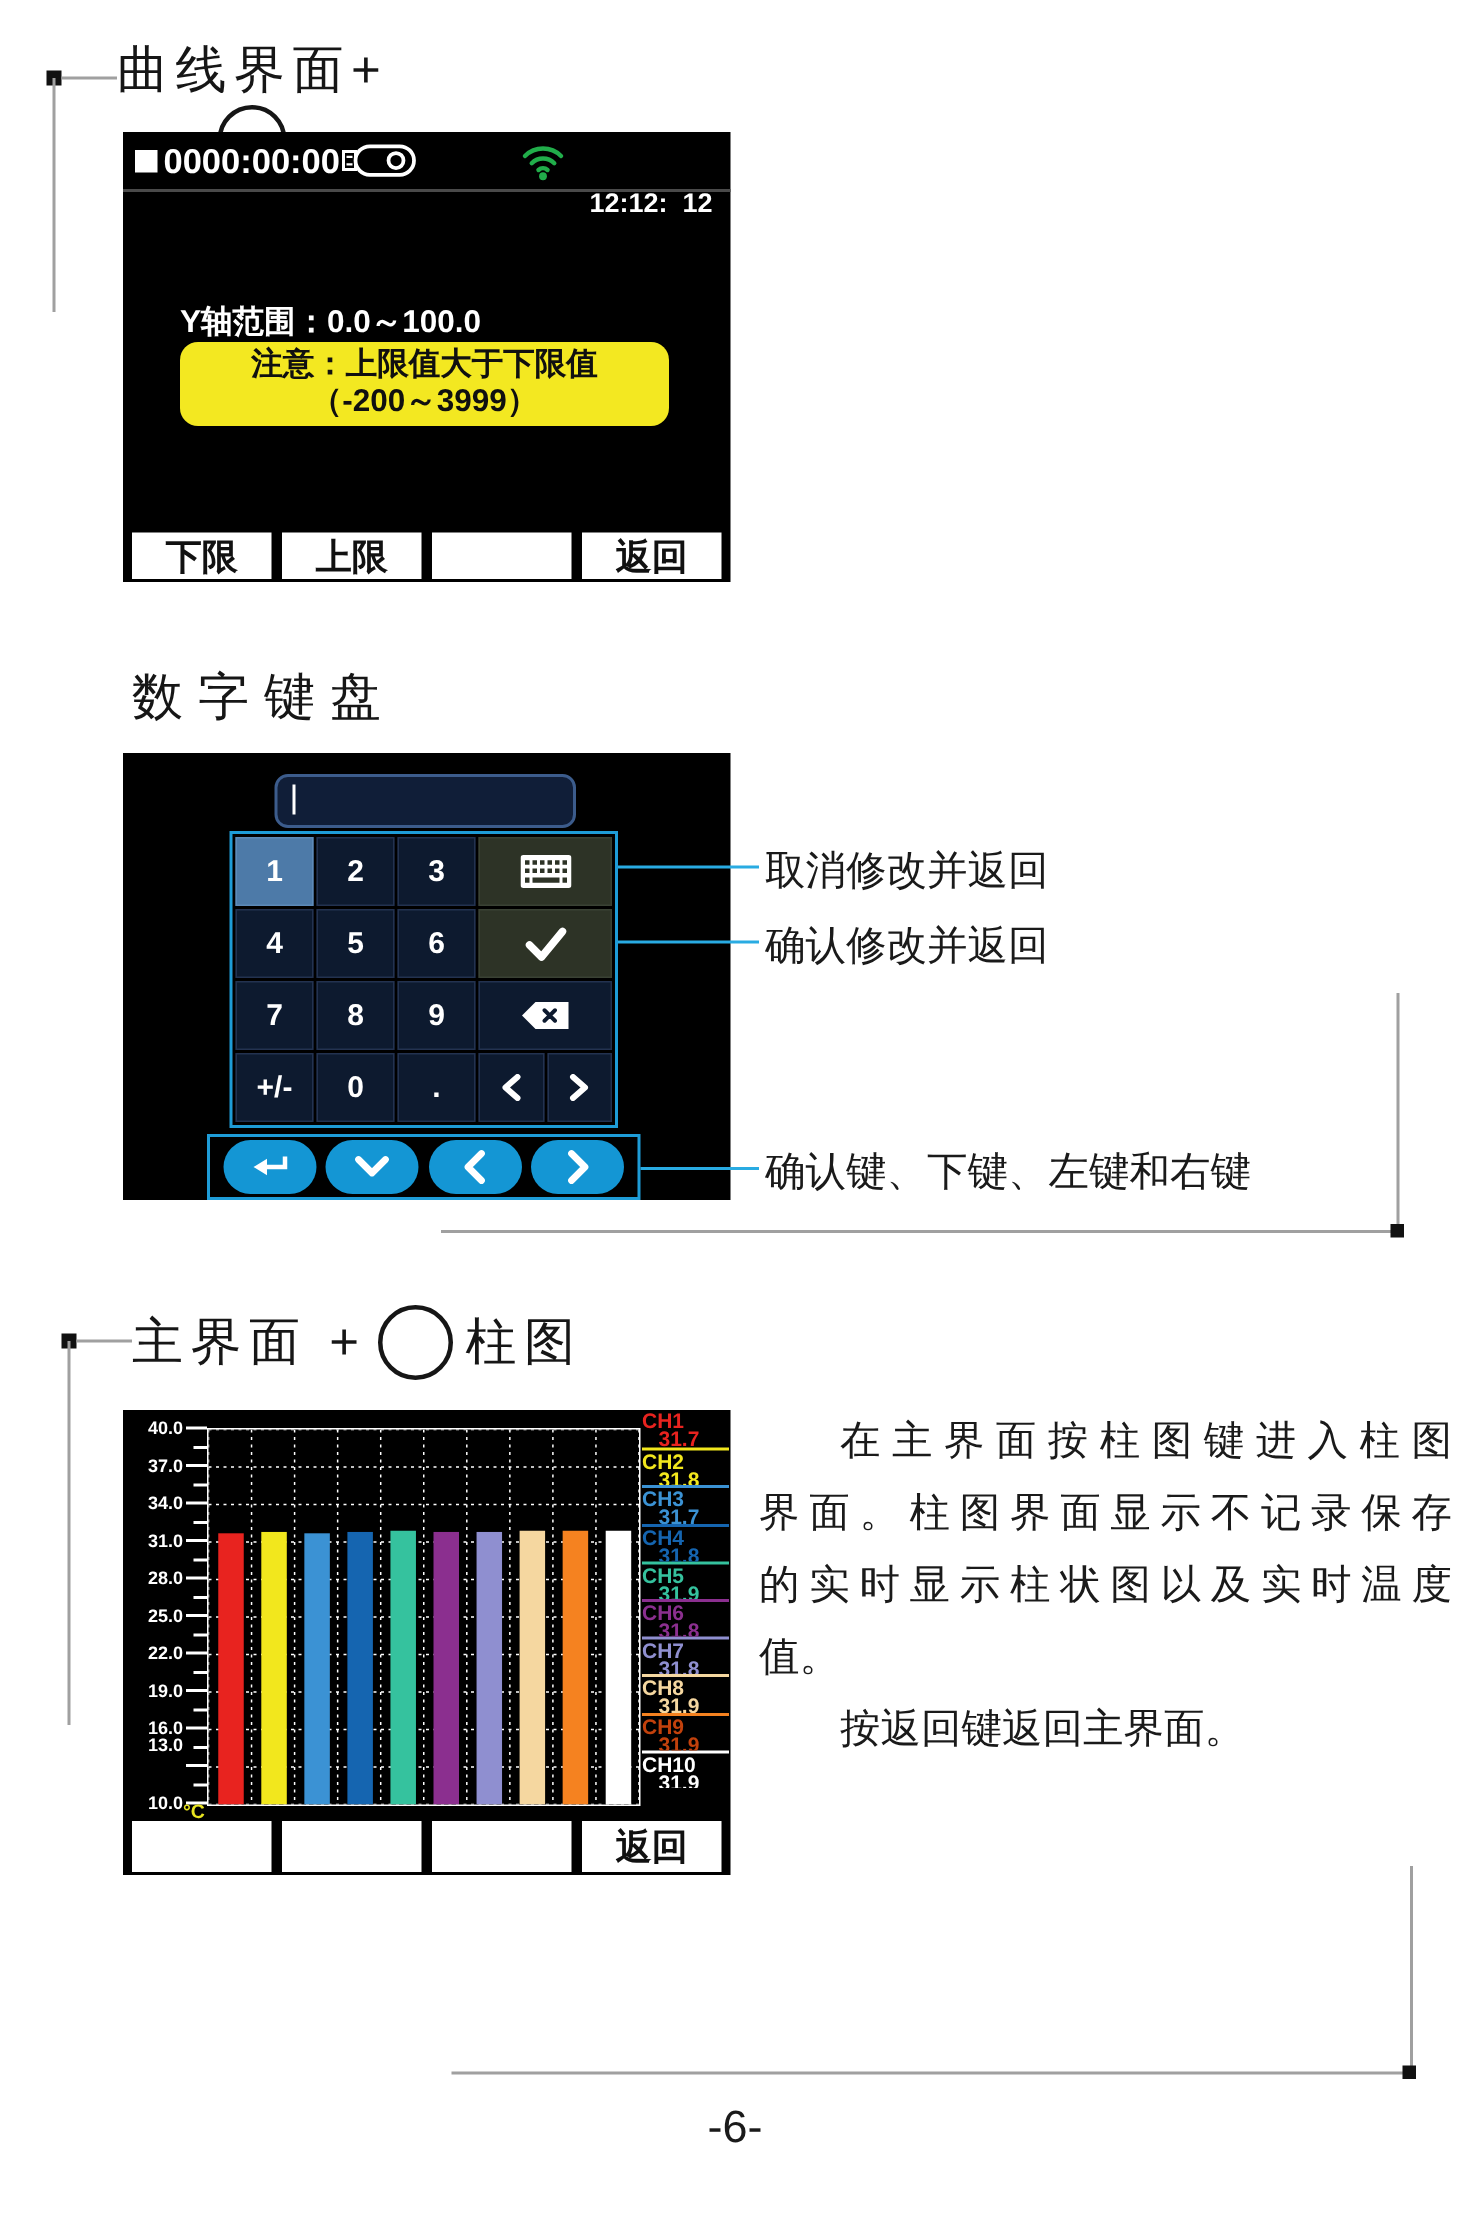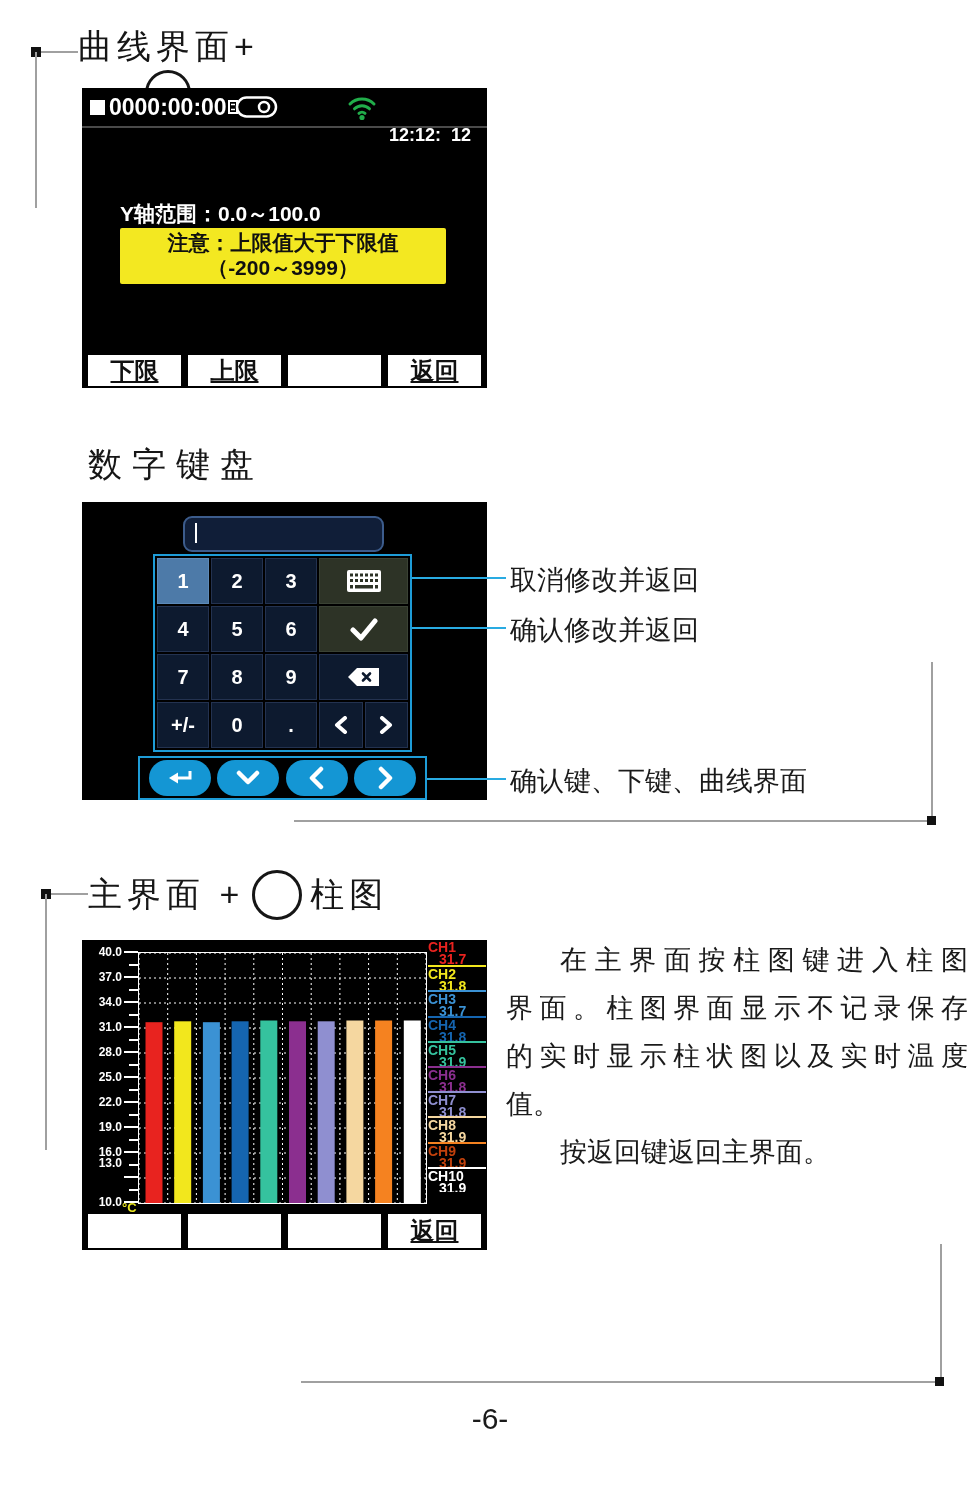--- a/index.html
+++ b/index.html
@@ -11,26 +11,26 @@
   
   .sec-title{position:absolute;display:flex;align-items:center;font-size:34px;letter-spacing:5px;color:#161616;}
   .title-circle{display:inline-block;border:3px solid #161616;border-radius:50%;margin:0 8px;}
   
   .screen{position:absolute;left:82px;width:405px;background:#000;}
   
   .s1-header{position:absolute;left:0;top:0;right:0;height:40px;border-bottom:2px solid #4a4a4a;
              display:flex;align-items:center;padding:0 8px;box-sizing:border-box;}
   .stop-sq{width:15px;height:15px;background:#fff;margin-right:4px;}
   .timer-text{color:#fff;font-size:23px;font-weight:bold;letter-spacing:0px;}
-  .dt-block{margin-left:12px;text-align:left;color:#fff;font-size:18px;font-weight:bold;line-height:19px;white-space:pre;}
+  .dt-block{margin-left:12px;text-align:center;color:#fff;font-size:18px;font-weight:bold;line-height:19px;white-space:pre;}
   .yrange{position:absolute;left:38px;top:112px;color:#fff;font-size:21px;font-weight:bold;}
-  .warnbox{position:absolute;left:38px;top:140px;width:326px;background:#f3e821;border-radius:2px;
+  .warnbox{position:absolute;left:38px;top:140px;width:326px;background:#f3e821;border-radius:12px;
            text-align:center;color:#101010;font-size:21px;font-weight:bold;line-height:25px;padding:2px 0 4px;}
   .softkeys{position:absolute;left:0;bottom:0;width:100%;height:33px;display:flex;gap:7px;padding:0 6px 2px;box-sizing:border-box;}
-  .softkey{flex:1;background:#fff;color:#111;font-size:24px;font-weight:bold;display:flex;align-items:center;justify-content:center;text-decoration:underline;}
+  .softkey{flex:1;background:#fff;color:#111;font-size:24px;font-weight:bold;display:flex;align-items:center;justify-content:center;}
   
   .input-box{position:absolute;left:101px;top:14px;width:197px;height:32px;background:#101e38;
              border:2px solid #3c5c8c;border-radius:9px;}
   .input-cursor{position:absolute;left:10px;top:5px;width:2px;height:20px;background:#fff;}
   .keypad{position:absolute;left:71px;top:52px;width:259px;height:198px;border:2px solid #1e9cd7;
           box-sizing:border-box;background:#000;display:grid;grid-template-rows:repeat(4,1fr);gap:2px;padding:2px;}
   .krow{display:grid;grid-template-columns:52px 52px 52px 1fr;gap:2px;}
   .krow.last{grid-template-columns:52px 52px 52px 1fr 1fr;}
   .key{display:flex;align-items:center;justify-content:center;background:#0d1a2f;border:1px solid #233250;
        color:#fff;font-size:20px;font-weight:bold;box-sizing:border-box;}
@@ -223,21 +223,21 @@
         </svg>
       </div>
     </div>
   </div>
 
   <div class="ann-line" style="left:412px;top:577px;width:94px;"></div>
   <div class="ann-text" style="left:510px;top:562px;">取消修改并返回</div>
   <div class="ann-line" style="left:412px;top:627px;width:94px;"></div>
   <div class="ann-text" style="left:510px;top:612px;">确认修改并返回</div>
   <div class="ann-line" style="left:427px;top:778px;width:79px;"></div>
-  <div class="ann-text" style="left:510px;top:763px;">确认键、下键、曲线界面</div>
+  <div class="ann-text" style="left:510px;top:763px;">确认键、下键、左键和右键</div>
 
   <div class="sec-title" style="left:88px;top:870px;">
     <span>主界面 +</span>
     <span class="title-circle" style="width:44px;height:44px;"></span>
     <span>柱图</span>
   </div>
 
   <div class="screen" style="top:940px;height:310px;">
     <div class="y-axis">
         <div class="ytick-label" style="top: 5px;">40.0</div>

